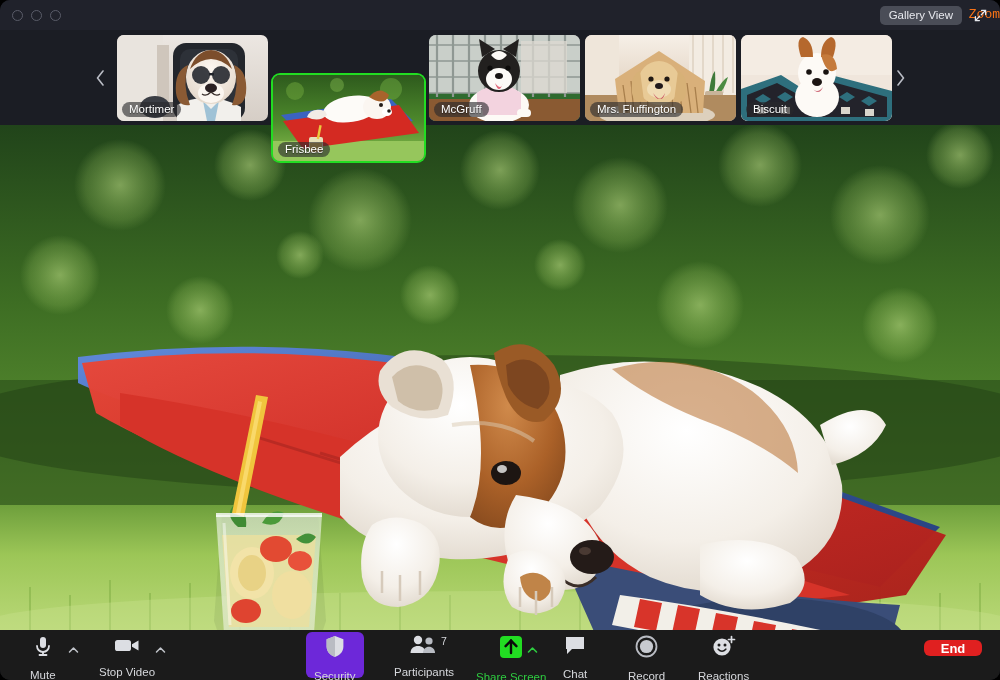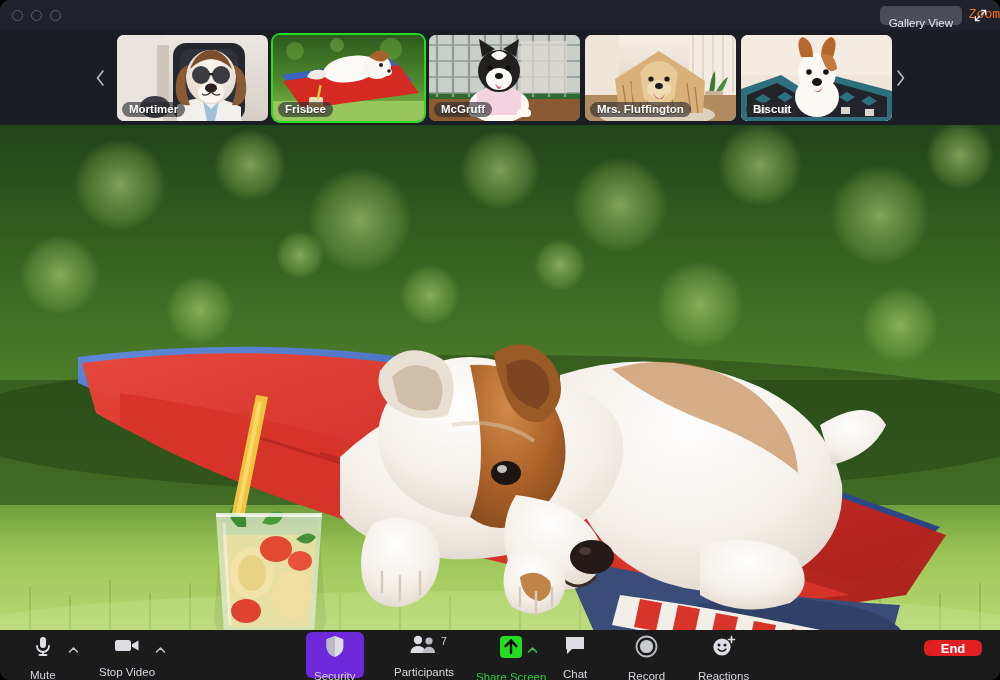--- a/index.html
+++ b/index.html
@@ -33,21 +33,21 @@
     background: transparent;
     border: 1.3px solid #5a5d69;
   }
   #title {
     position: absolute; top: 0; left: 0; width: 1000px;
     line-height: 30px; text-align: right;
     font-size: 13px; color: #f97316; font-family: Liberation Mono, monospace;
   }
   #gallery-view-btn {
     position: absolute; top: 6px; right: 38px;
-    height: 19px; padding: 8px 9px;
+    height: 19px; padding: 0 9px;
     background: #4a4d57; border-radius: 5px;
     font-size: 11.5px; color: #e7e9ee;
     line-height: 19px; white-space: nowrap;
     cursor: pointer;
   }
   #expand-btn {
     position: absolute; top: 6px; right: 9px;
     width: 22px; height: 19px;
     display: flex; align-items: center; justify-content: center;
     cursor: pointer;
@@ -73,32 +73,31 @@
     display: flex; gap: 5px;
   }
   .tile {
     position: relative;
     width: 151px; height: 86px;
     border-radius: 7px;
     overflow: hidden;
     cursor: pointer;
     flex: 0 0 auto;
   }
-  .tile.active { box-shadow: 0 0 0 2px #22dd22; }
+  .tile.active { box-shadow: 0 0 0 2px #22dd22; margin-top: 40px; }
   .tile .photo { position: absolute; inset: 0; overflow: hidden; }
   .tile .name {
     position: absolute; left: 5px; bottom: 4px;
     max-width: 140px;
     padding: 1px 7px 2px 7px;
     background: rgba(40,40,44,0.62);
     border-radius: 9px;
     color: #fff; font-size: 11.5px;
     white-space: nowrap; overflow: hidden;
     text-shadow: 0 1px 1px rgba(0,0,0,.5);
-    font-weight: bold;
   }
 
   
   #stage {
     position: absolute; top: 125px; left: 0;
     width: 1000px; height: 505px;
     overflow: hidden;
     background: #2c4a1d;
   }
   #stage-scene { position: absolute; inset: 0; }

